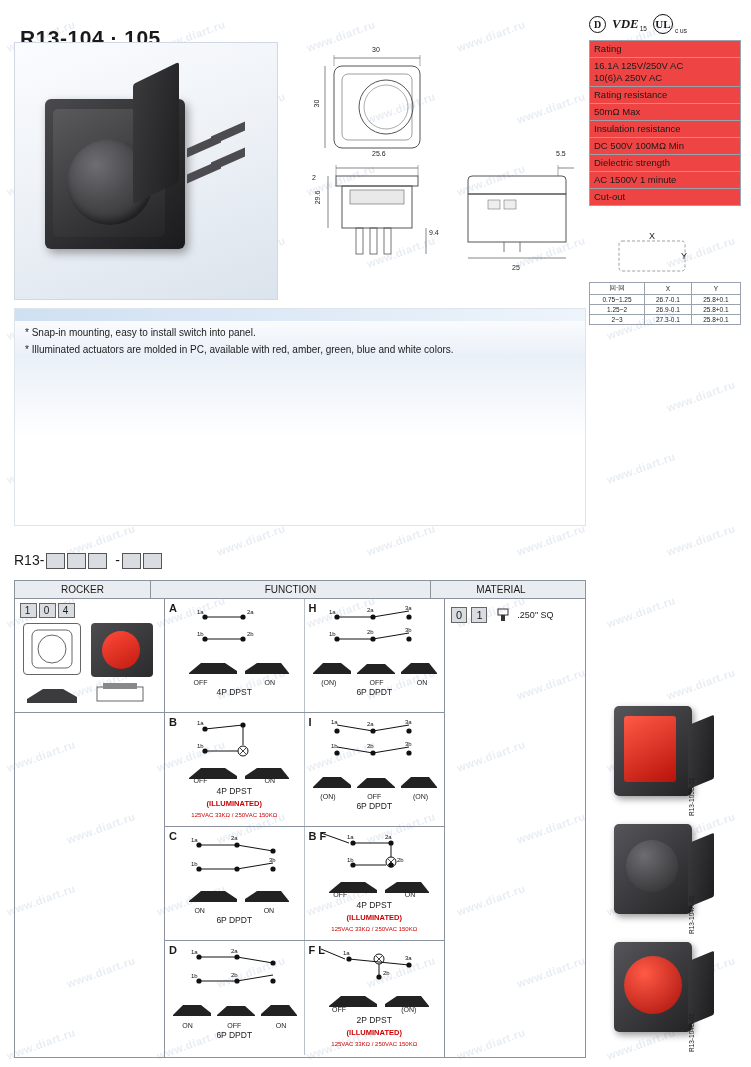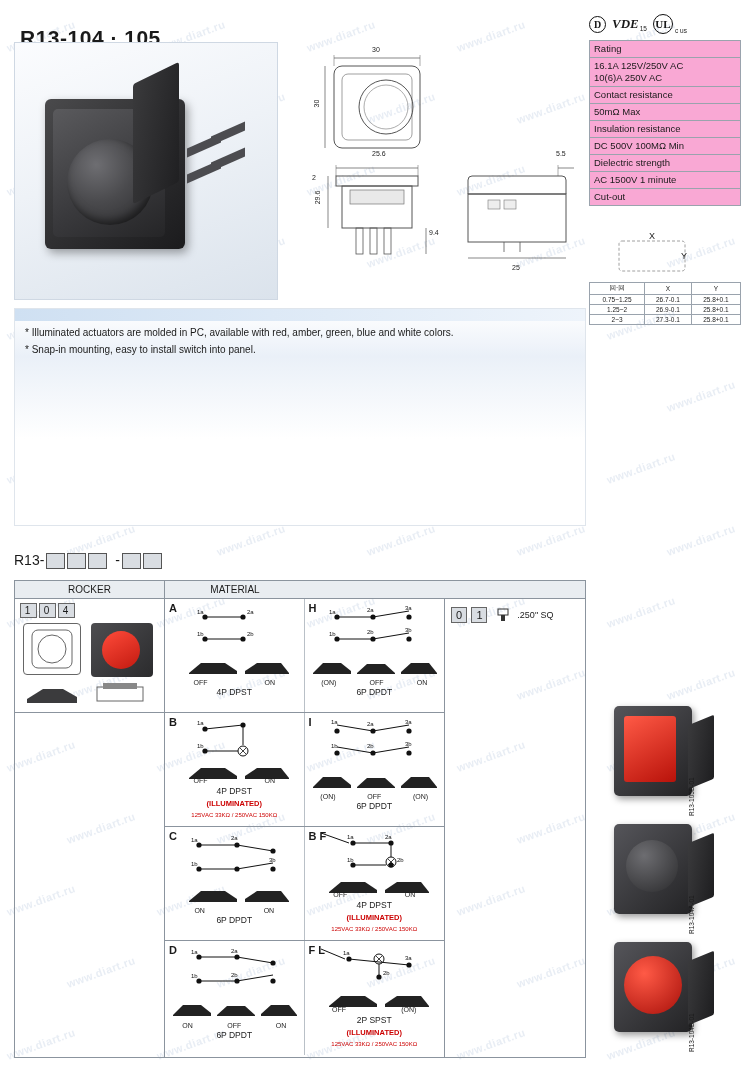--- a/index.html
+++ b/index.html
@@ -58,21 +58,21 @@
     position:absolute; width:34px; height:9px; background:#4c4c50;
     transform: skewY(-24deg);
   }
 
   
   #drawings { position:absolute; left:284px; top:42px; width:302px; height:258px; }
   .dimtxt { position:absolute; font-size:7px; color:#222; }
 
   
   #spec { position:absolute; right:10px; top:40px; width:152px; }
-  #spec .row { border:1px solid #9aa3ad; border-bottom:none; padding:2px 4px; font-size:9.5px; line-height:12px; background:#f9a8d4;}
+  #spec .row { border:1px solid #9aa3ad; border-bottom:none; padding:2px 4px; font-size:9.5px; line-height:12px; background:#ef4444;}
   #spec .row:last-child { border-bottom:1px solid #9aa3ad; }
   #spec .hdr { font-weight:normal; }
   #cert { position:absolute; right:10px; top:10px; width:152px; height:28px; display:flex; align-items:center; justify-content:flex-start; gap:6px; }
   .cert-d { width:17px;height:17px;border:1.6px solid #111;border-radius:50%;font-size:10px;font-weight:bold;display:flex;align-items:center;justify-content:center;font-family:"Liberation Serif",serif;}
   .cert-vde { font-size:13px; font-weight:bold; font-style:italic; font-family:Liberation Serif, serif;}
   .cert-ul { width:20px;height:20px;border:1.8px solid #111;border-radius:50%;font-size:11px;font-weight:bold;display:flex;align-items:center;justify-content:center;font-family:"Liberation Serif",serif;}
   .cert-sub { font-size:6.5px; }
 
   
   #cutout-tbl { position:absolute; right:10px; top:282px; width:152px; border-collapse:collapse; font-size:6.5px; }
@@ -92,21 +92,21 @@
 
   
   #code { position:absolute; left:14px; top:552px; font-size:14px; }
   .codebox { display:inline-block; width:19px; height:16px; border:1px solid #555; background:#d9dde2; vertical-align:middle; margin-left:2px;}
   .codegap { display:inline-block; width:8px; }
 
   
   #matrix { position:absolute; left:14px; top:580px; width:572px; height:478px; border:1px solid #8b949e; }
   .mhdr { display:flex; height:18px; border-bottom:1px solid #8b949e; background:#e9edf1; font-size:10px; }
   .mhdr > div { display:flex; align-items:center; justify-content:center; border-right:1px solid #8b949e; }
-  .col-rocker { width:150px; }
+  .col-rocker { width:136px; }
   .col-func { width:280px; }
   .col-term { width:140px; border-right:none !important; }
   .mbody { display:flex; height:459px; }
   .rocker-col { width:150px; border-right:1px solid #8b949e; }
   .func-col { width:280px; border-right:1px solid #8b949e; }
   .term-col { width:140px; }
 
   .rcell { height:114px; border-bottom:1px solid #8b949e; position:relative; }
   .rcode { position:absolute; left:5px; top:4px; font-size:11px; letter-spacing:2px; }
   .rcodebox { display:inline-block; width:17px;height:15px;border:1px solid #666;background:#d9dde2;text-align:center;font-size:10px;line-height:14px;margin-right:2px;}
@@ -286,21 +286,21 @@
     <line x1="6" y1="104" x2="104" y2="104" stroke="#555" stroke-width="0.7"></line>
   </svg>
   <div class="dimtxt" style="left:272px;top:108px;">5.5</div>
   <div class="dimtxt" style="left:228px;top:222px;">25</div>
 </div>
 
 <div id="spec">
   <div class="row hdr">Rating</div>
   <div class="row" style="white-space:pre-line;">16.1A 125V/250V AC
 10(6)A 250V AC</div>
-  <div class="row hdr">Contact resistance</div>
+  <div class="row hdr">Rating resistance</div>
   <div class="row">50mΩ Max</div>
   <div class="row hdr">Insulation resistance</div>
   <div class="row">DC 500V 100MΩ Min</div>
   <div class="row hdr">Dielectric strength</div>
   <div class="row">AC 1500V 1 minute</div>
   <div class="row hdr">Cut-out</div>
 </div>
 
 <div id="xy">
   <div style="position:absolute;left:60px;top:2px;font-size:9px;">X</div>
@@ -331,32 +331,33 @@
     <td>2~3</td>
     <td>27.3-0.1</td>
     <td>25.8+0.1</td>
   </tr>
 </tbody>
   </table>
 
 <div id="features">
   <div class="bar"></div>
   <ul>
+    <li>* Snap-in mounting, easy to install switch into panel.</li>
     <li>* Illuminated actuators are molded in PC, available with red, amber, green, blue and white colors.</li>
-    <li>* Snap-in mounting, easy to install switch into panel.</li>
   </ul>
 </div>
 
 <div id="code">
   <span>R13-</span><span class="codebox"></span><span class="codebox"></span><span class="codebox"></span><span class="codegap"></span><span>-</span><span class="codebox"></span><span class="codebox"></span>
 </div>
 
 <div id="matrix">
   <div class="mhdr">
     <div class="col-rocker">ROCKER</div>
+    <div class="col-func">FUNCTION</div>
     <div class="col-term">MATERIAL</div>
   </div>
   <div class="mbody">
 
     <div class="rocker-col">
       <div class="rcell">
         <div class="rcode">
           <span class="rcodebox">1</span><span class="rcodebox">0</span><span class="rcodebox">4</span>
         </div>
         <div class="rock-blank">
@@ -612,21 +613,21 @@
             <text x="78" y="32" font-size="6" fill="#111">2b</text>
           </svg>
           <svg width="140" height="18" style="position:absolute;top:50px;left:0;">
             <path d="M24 15 L36 5 L60 5 L72 13 L72 16 L24 16 Z" fill="#222"></path>
             <path d="M80 13 L92 5 L116 5 L124 15 L124 16 L80 16 Z" fill="#222"></path>
           </svg>
           <div class="fstates" style="bottom:42px;">
             <span>OFF</span>
             <span>(ON)</span>
           </div>
-          <div class="fname" style="bottom:30px;">2P SPST</div>
+          <div class="fname" style="bottom:30px;">2P DPST</div>
           <div class="fillum" style="bottom:18px;">(ILLUMINATED)</div>
           <div class="fvolt" style="bottom:8px;">125VAC 33KΩ / 250VAC 150KΩ</div>
         </div>
       </div>
     </div>
 
     <div class="term-col">
       <div class="term-inner">
         <span class="tbox">0</span>
         <span class="tbox">1</span>

